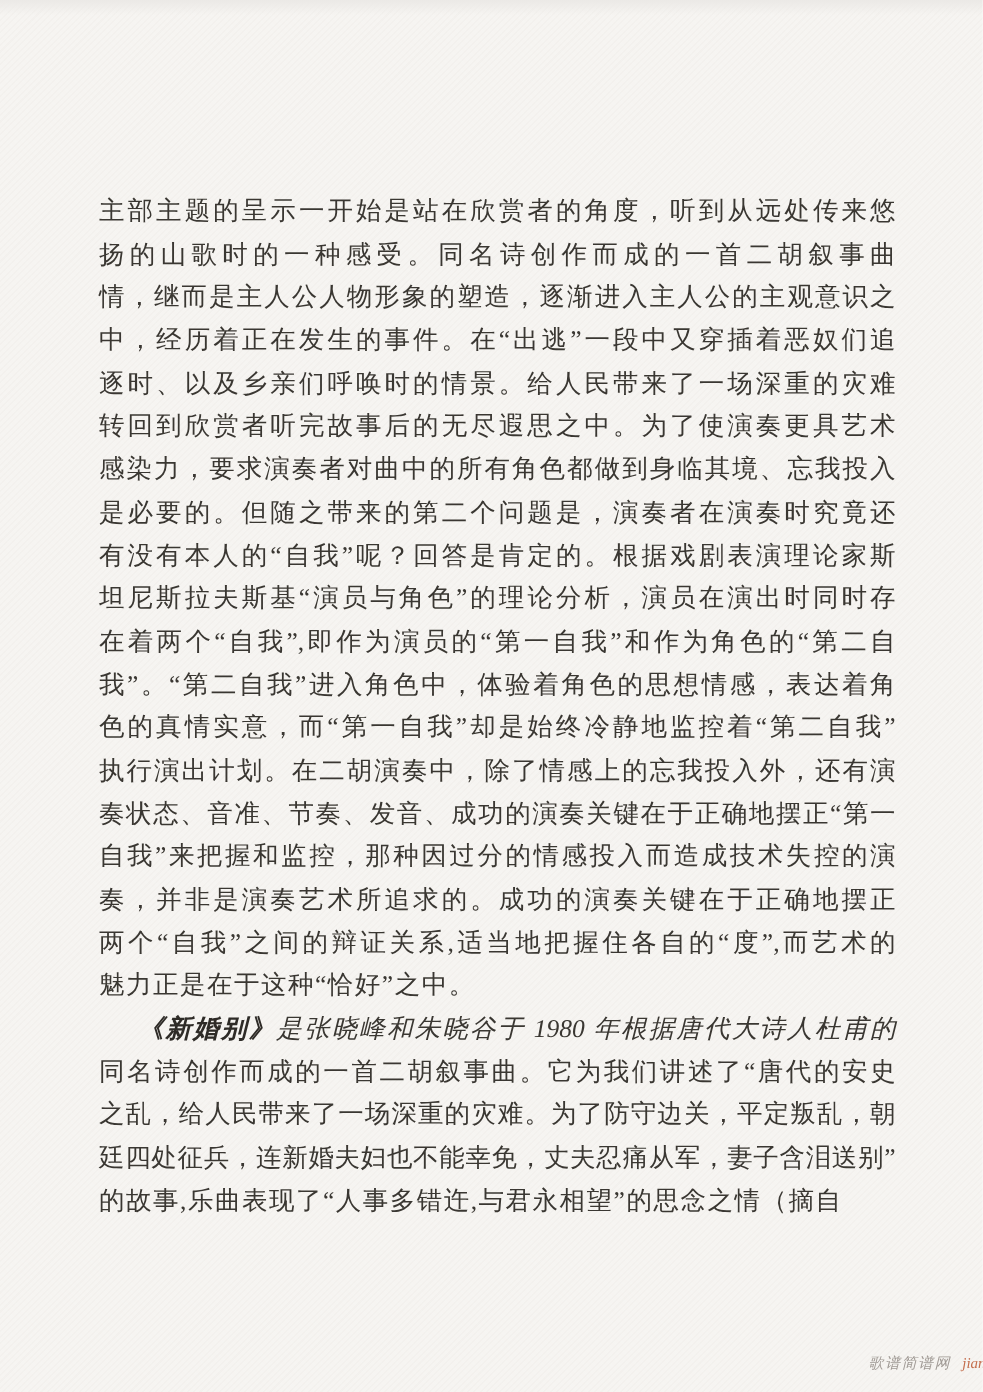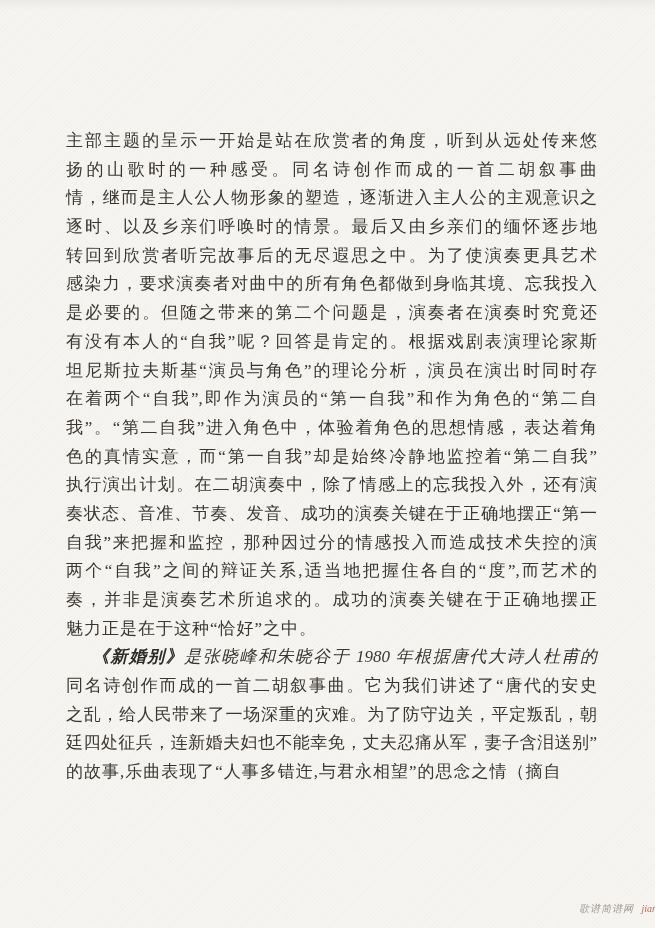--- a/index.html
+++ b/index.html
@@ -73,34 +73,35 @@
   .wm-url  { color: #c46e4d; letter-spacing: 0; margin-left: 4px; }
 </style>
 </head>
 <body>
 
 <div class="page">
   <div class="textblock">
     <div class="line just">主部主题的呈示一开始是站在欣赏者的角度，听到从远处传来悠</div>
     <div class="line just">扬的山歌时的一种感受。同名诗创作而成的一首二胡叙事曲</div>
     <div class="line just">情，继而是主人公人物形象的塑造，逐渐进入主人公的主观意识之</div>
-    <div class="line just">逐时、以及乡亲们呼唤时的情景。最后又由乡亲们的缅怀逐步地</div>
+    <div class="line just">中，经历着正在发生的事件。在“出逃”一段中又穿插着恶奴们追</div>
+    <div class="line just">逐时、以及乡亲们呼唤时的情景。给人民带来了一场深重的灾难</div>
     <div class="line just">转回到欣赏者听完故事后的无尽遐思之中。为了使演奏更具艺术</div>
     <div class="line just">感染力，要求演奏者对曲中的所有角色都做到身临其境、忘我投入</div>
     <div class="line just">是必要的。但随之带来的第二个问题是，演奏者在演奏时究竟还</div>
     <div class="line just">有没有本人的“自我”呢？回答是肯定的。根据戏剧表演理论家斯</div>
     <div class="line just">坦尼斯拉夫斯基“演员与角色”的理论分析，演员在演出时同时存</div>
     <div class="line just">在着两个“自我”,即作为演员的“第一自我”和作为角色的“第二自</div>
     <div class="line just">我”。“第二自我”进入角色中，体验着角色的思想情感，表达着角</div>
     <div class="line just">色的真情实意，而“第一自我”却是始终冷静地监控着“第二自我”</div>
     <div class="line just">执行演出计划。在二胡演奏中，除了情感上的忘我投入外，还有演</div>
     <div class="line just">奏状态、音准、节奏、发音、成功的演奏关键在于正确地摆正“第一</div>
     <div class="line just">自我”来把握和监控，那种因过分的情感投入而造成技术失控的演</div>
+    <div class="line just">奏，并非是演奏艺术所追求的。成功的演奏关键在于正确地摆正</div>
     <div class="line just">两个“自我”之间的辩证关系,适当地把握住各自的“度”,而艺术的</div>
-    <div class="line just">奏，并非是演奏艺术所追求的。成功的演奏关键在于正确地摆正</div>
     <div class="line">魅力正是在于这种“恰好”之中。</div>
     <div class="line just ans-first">
       <span class="bold">《新婚别》</span><span>是张晓峰和朱晓谷于 1980 年根据唐代大诗人杜甫的</span>
     </div>
     <div class="line just">同名诗创作而成的一首二胡叙事曲。它为我们讲述了“唐代的安史</div>
     <div class="line just">之乱，给人民带来了一场深重的灾难。为了防守边关，平定叛乱，朝</div>
     <div class="line just">廷四处征兵，连新婚夫妇也不能幸免，丈夫忍痛从军，妻子含泪送别”</div>
     <div class="line">的故事,乐曲表现了“人事多错迕,与君永相望”的思念之情（摘自</div>
   </div>
 

